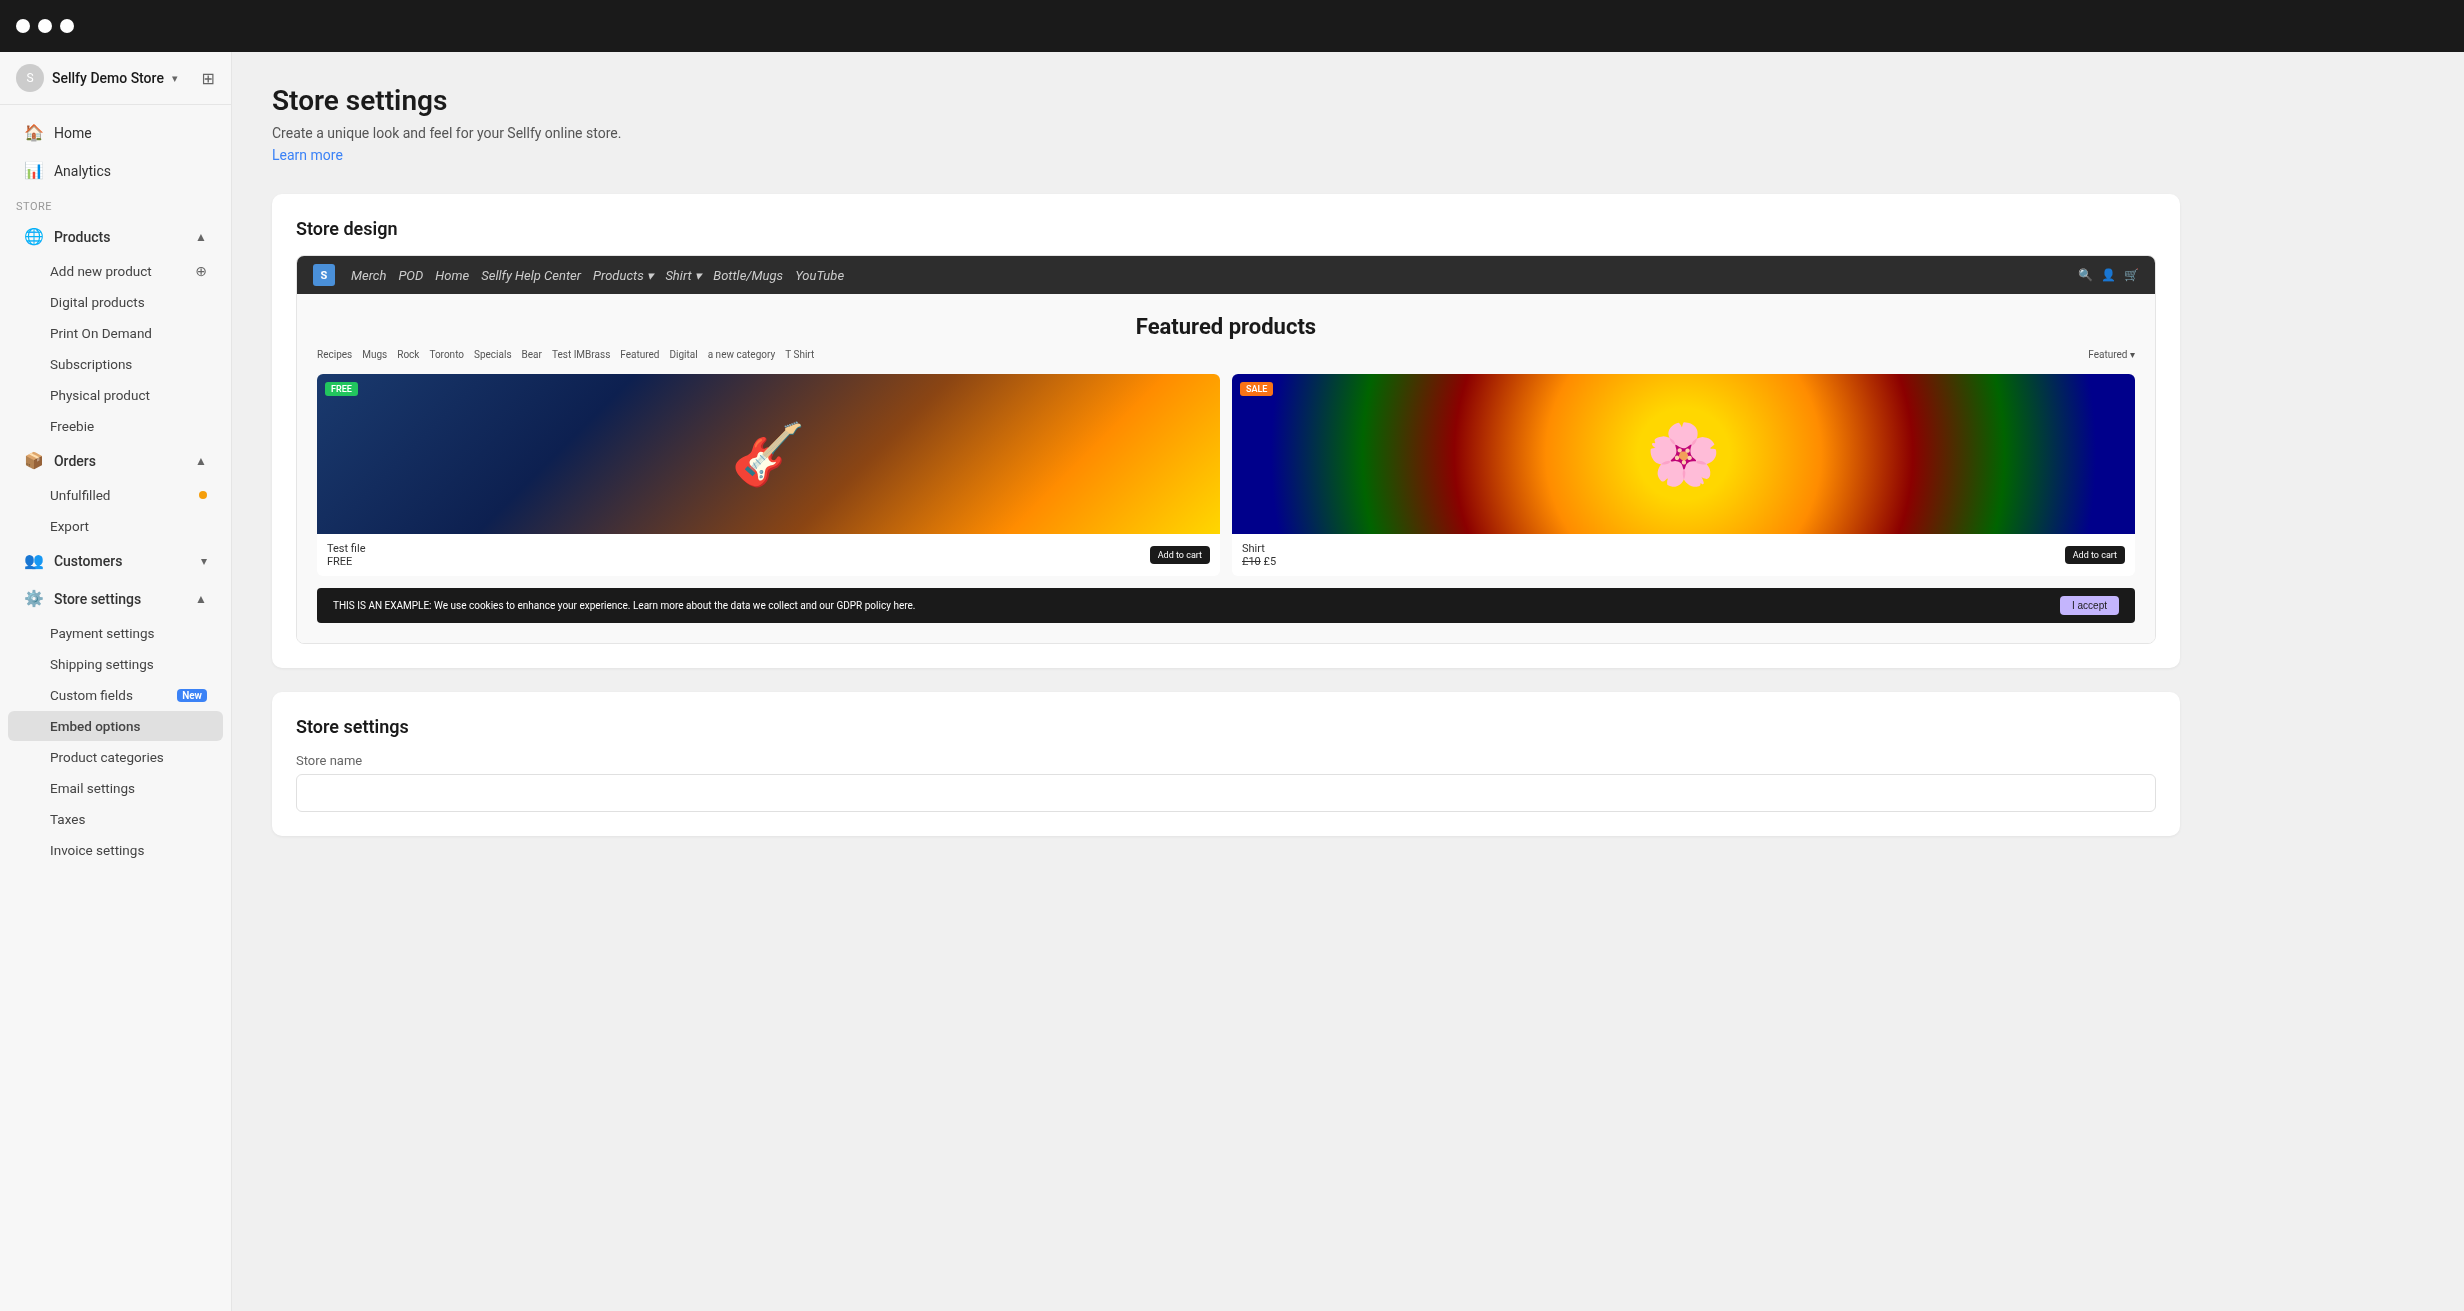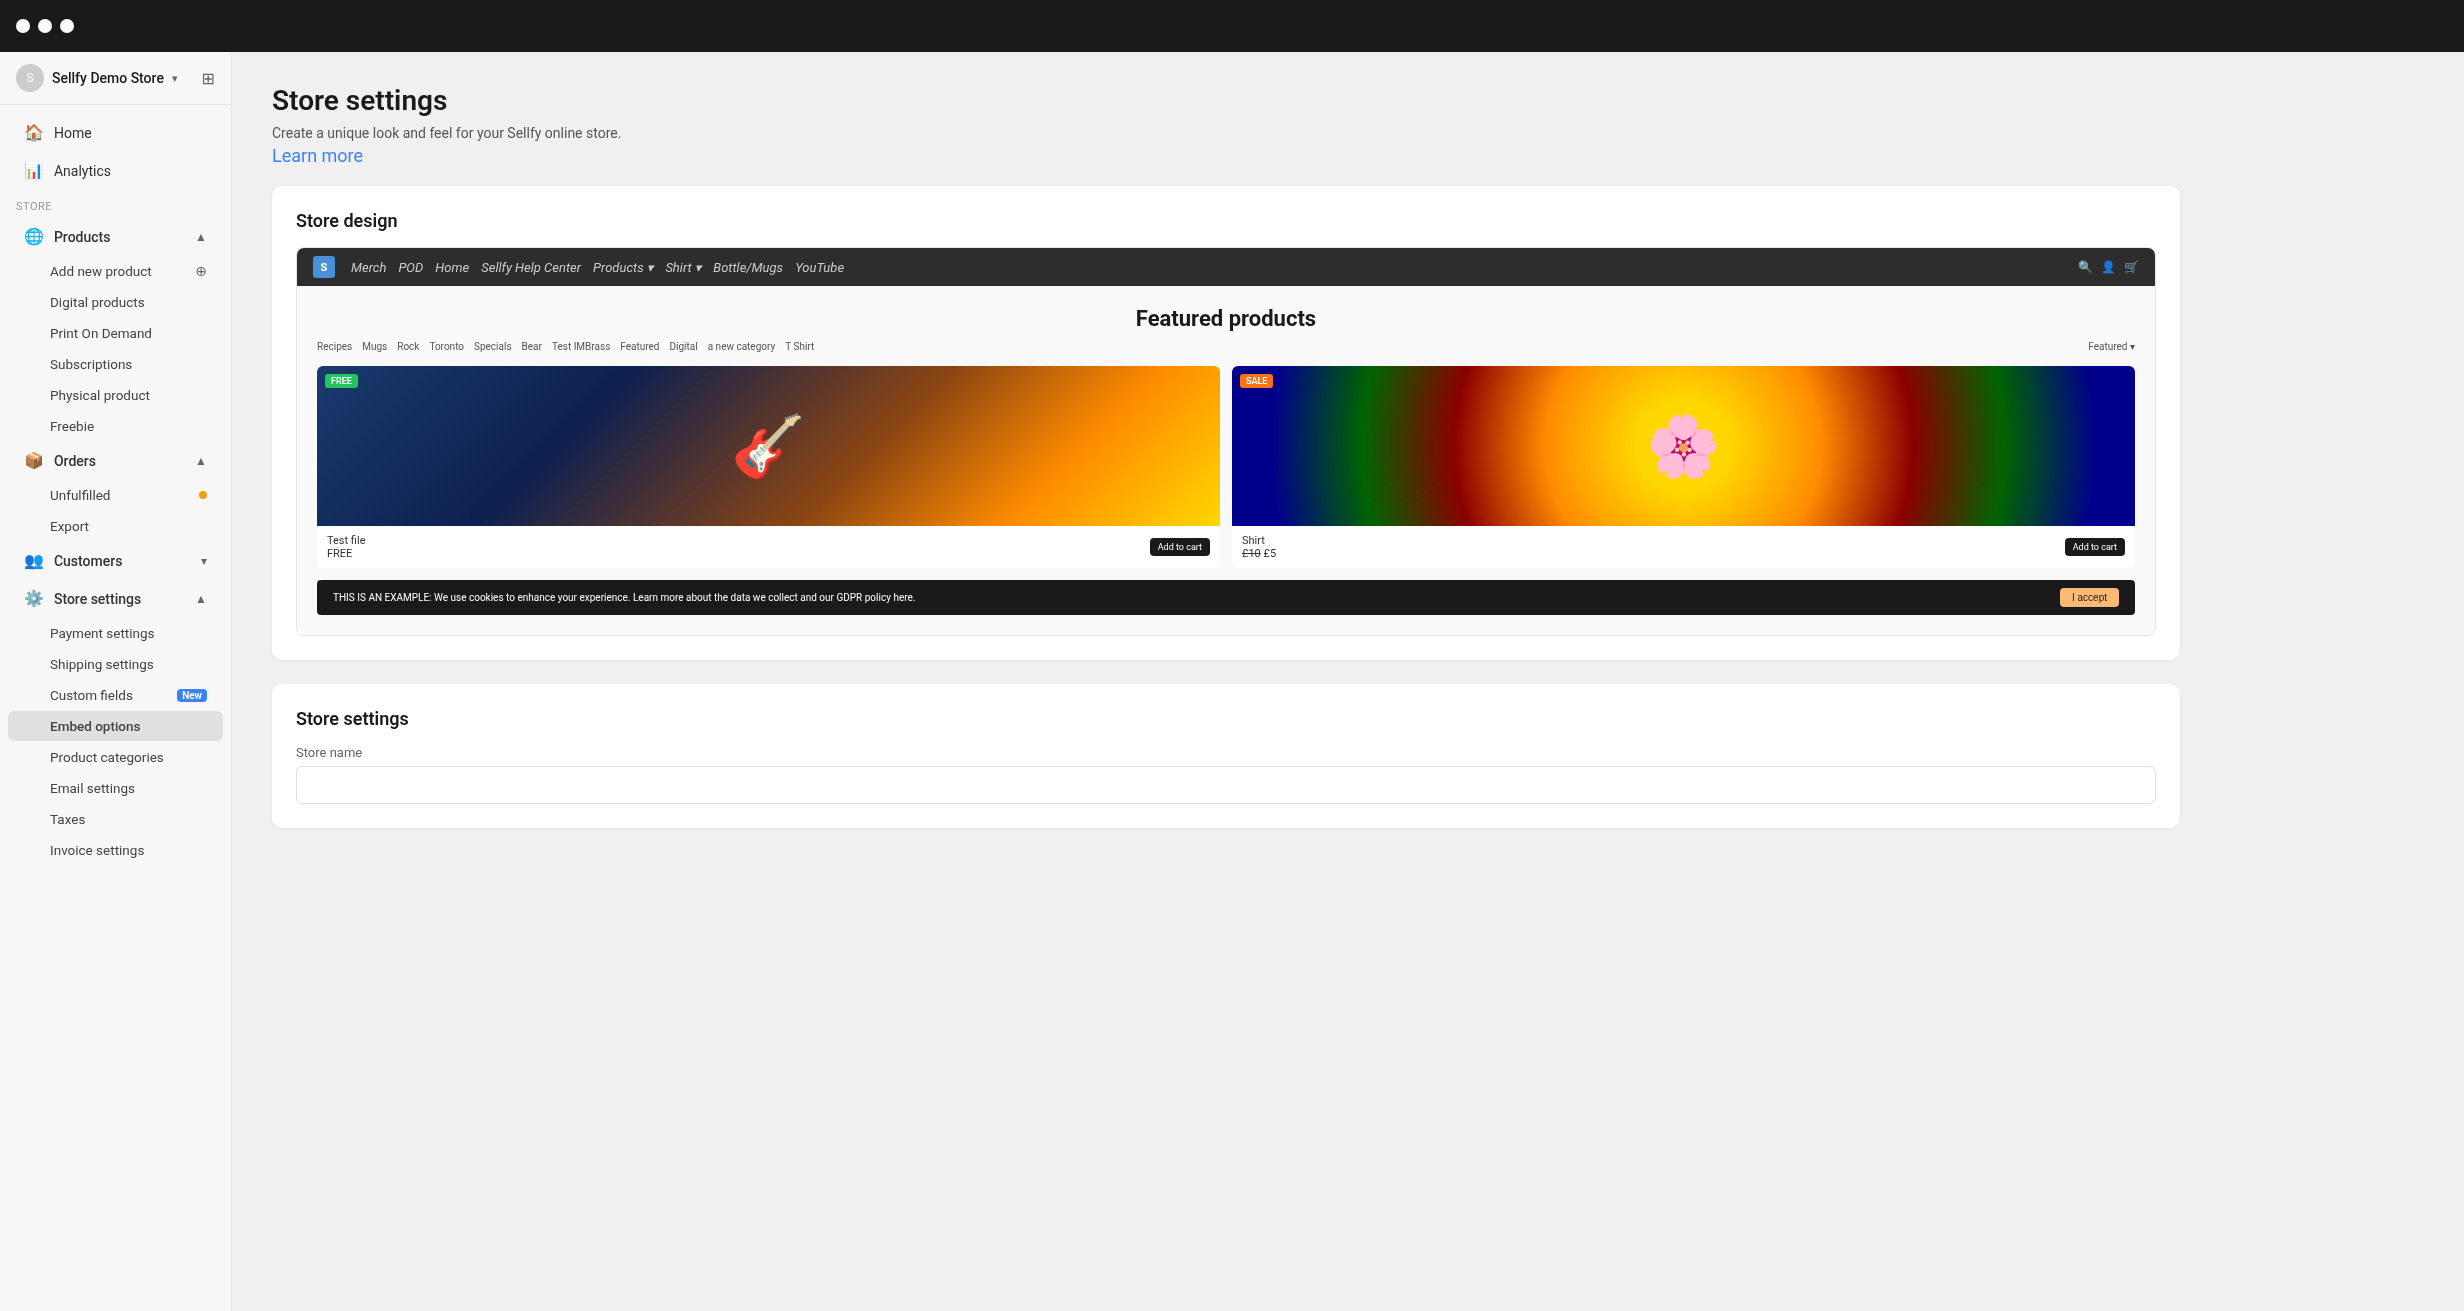--- a/index.html
+++ b/index.html
@@ -170,25 +170,25 @@
       margin-bottom: 8px;
     }
 
     .page-subtitle {
       font-size: 14px;
       color: #555;
       margin-bottom: 4px;
     }
 
     .learn-more-link {
-      font-size: 18px;
+      font-size: 14px;
       color: #3b82f6;
       text-decoration: none;
       cursor: pointer;
-      margin-bottom: 20px;
+      margin-bottom: 31px;
       display: inline-block;
       text-align: right;
     }
 
     .card {
       background: #fff;
       border-radius: 10px;
       padding: 24px;
       margin-bottom: 24px;
       box-shadow: 0 1px 3px rgba(0,0,0,0.06);
@@ -332,21 +332,21 @@
       color: #fff;
       padding: 8px 16px;
       display: flex;
       align-items: center;
       justify-content: space-between;
       font-size: 10px;
       gap: 42px;
     }
 
     .cookie-accept-btn {
-      background: #fdba74;
+      background: #c4b5fd;
       color: #1a1a1a;
       border: none;
       padding: 4px 12px;
       border-radius: 4px;
       font-size: 10px;
       cursor: pointer;
       font-weight: 500;
     }
 
     

